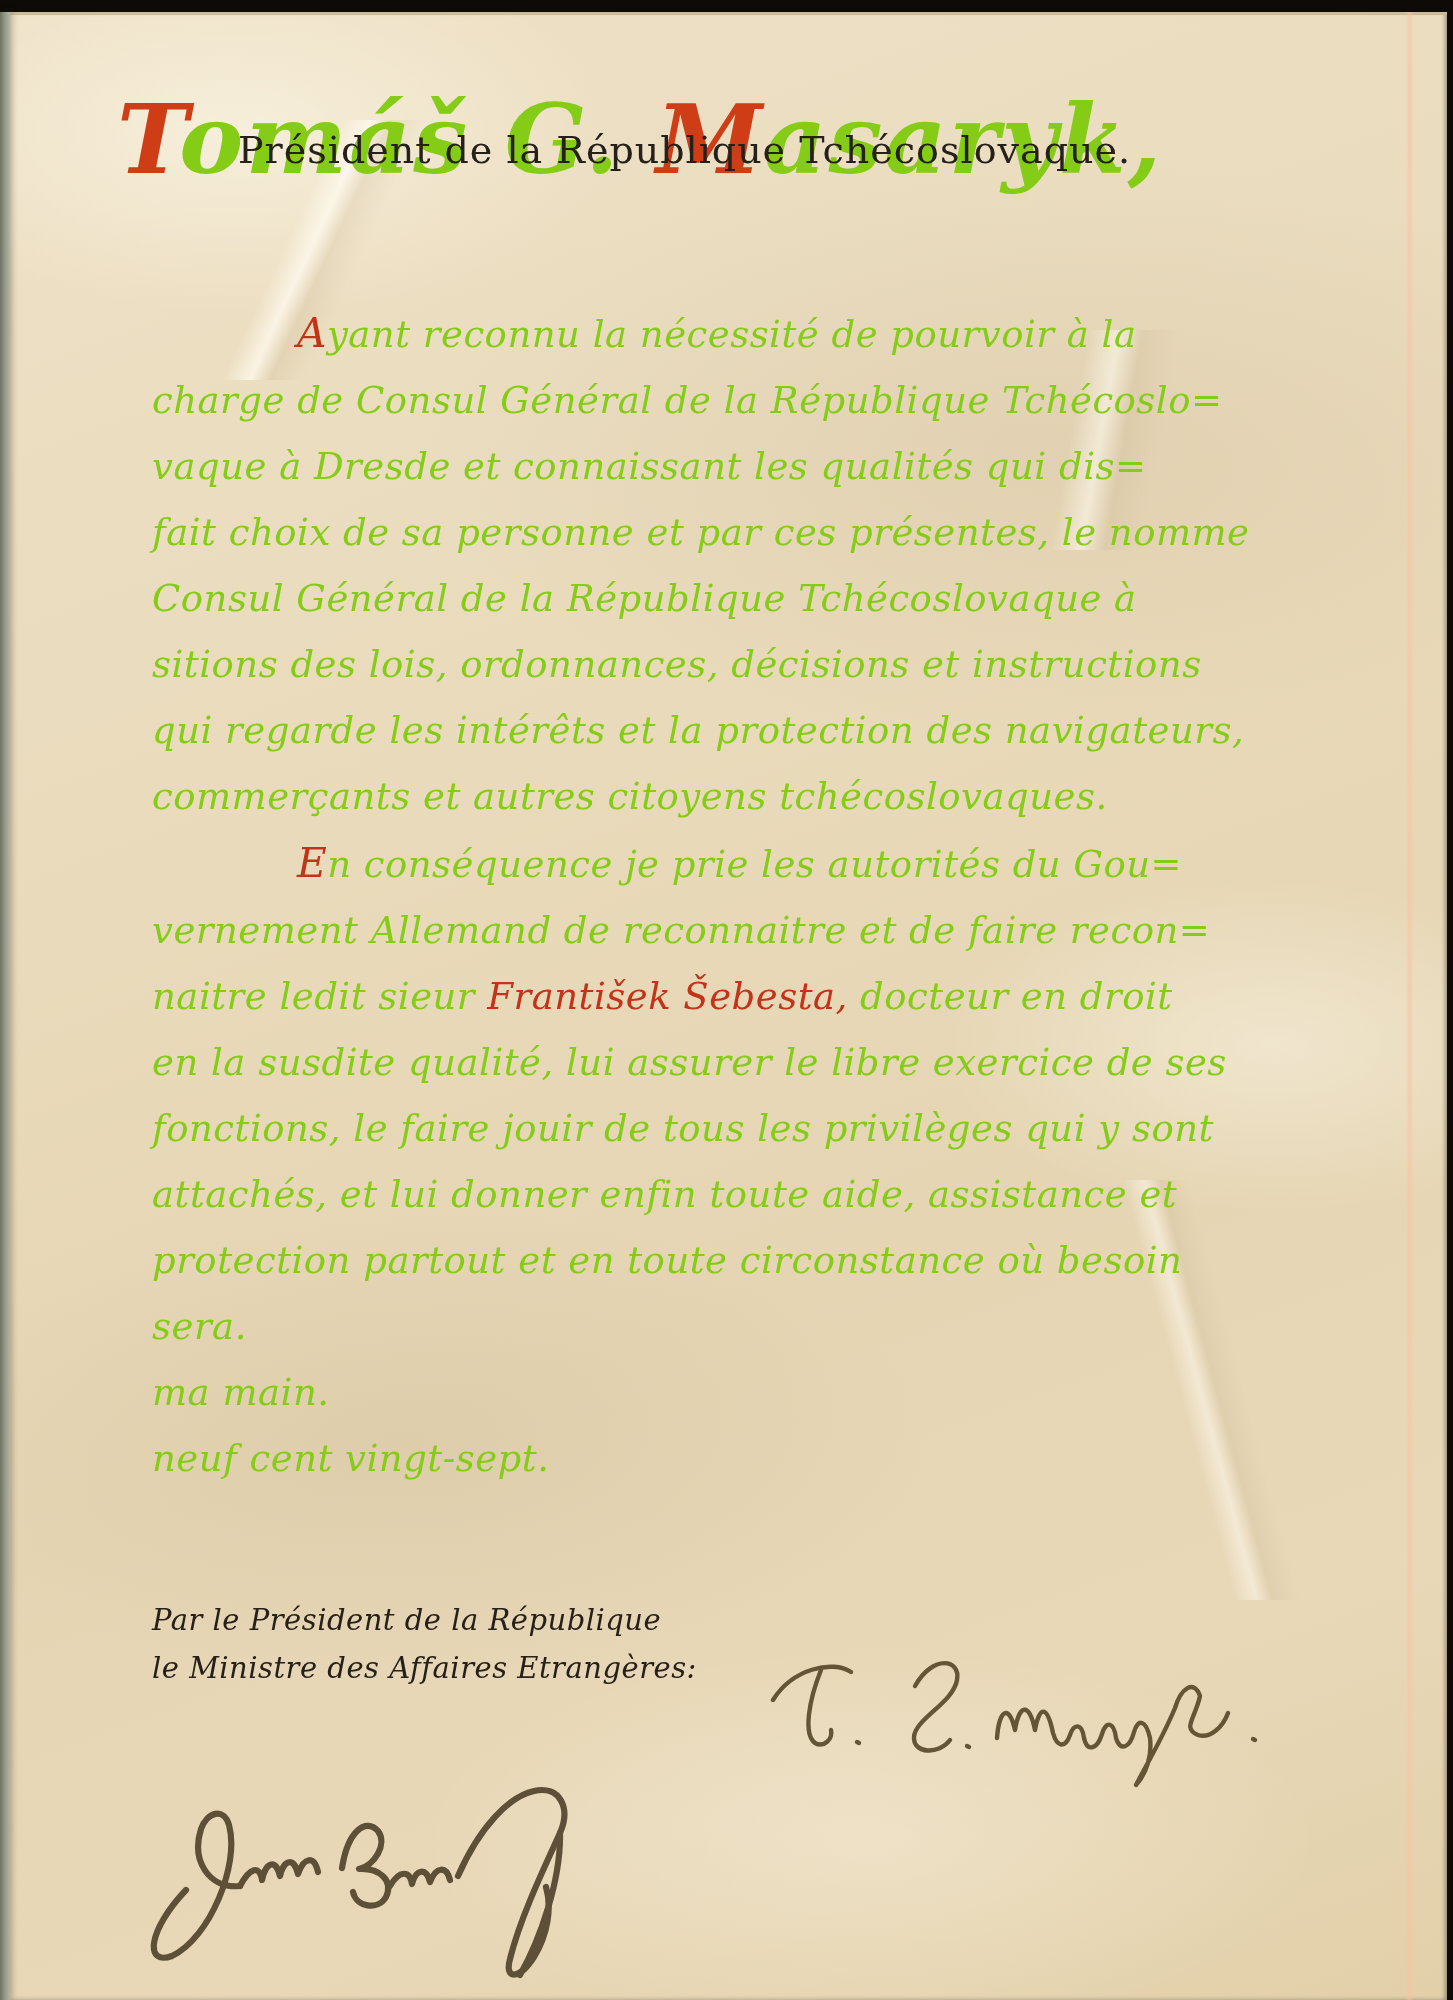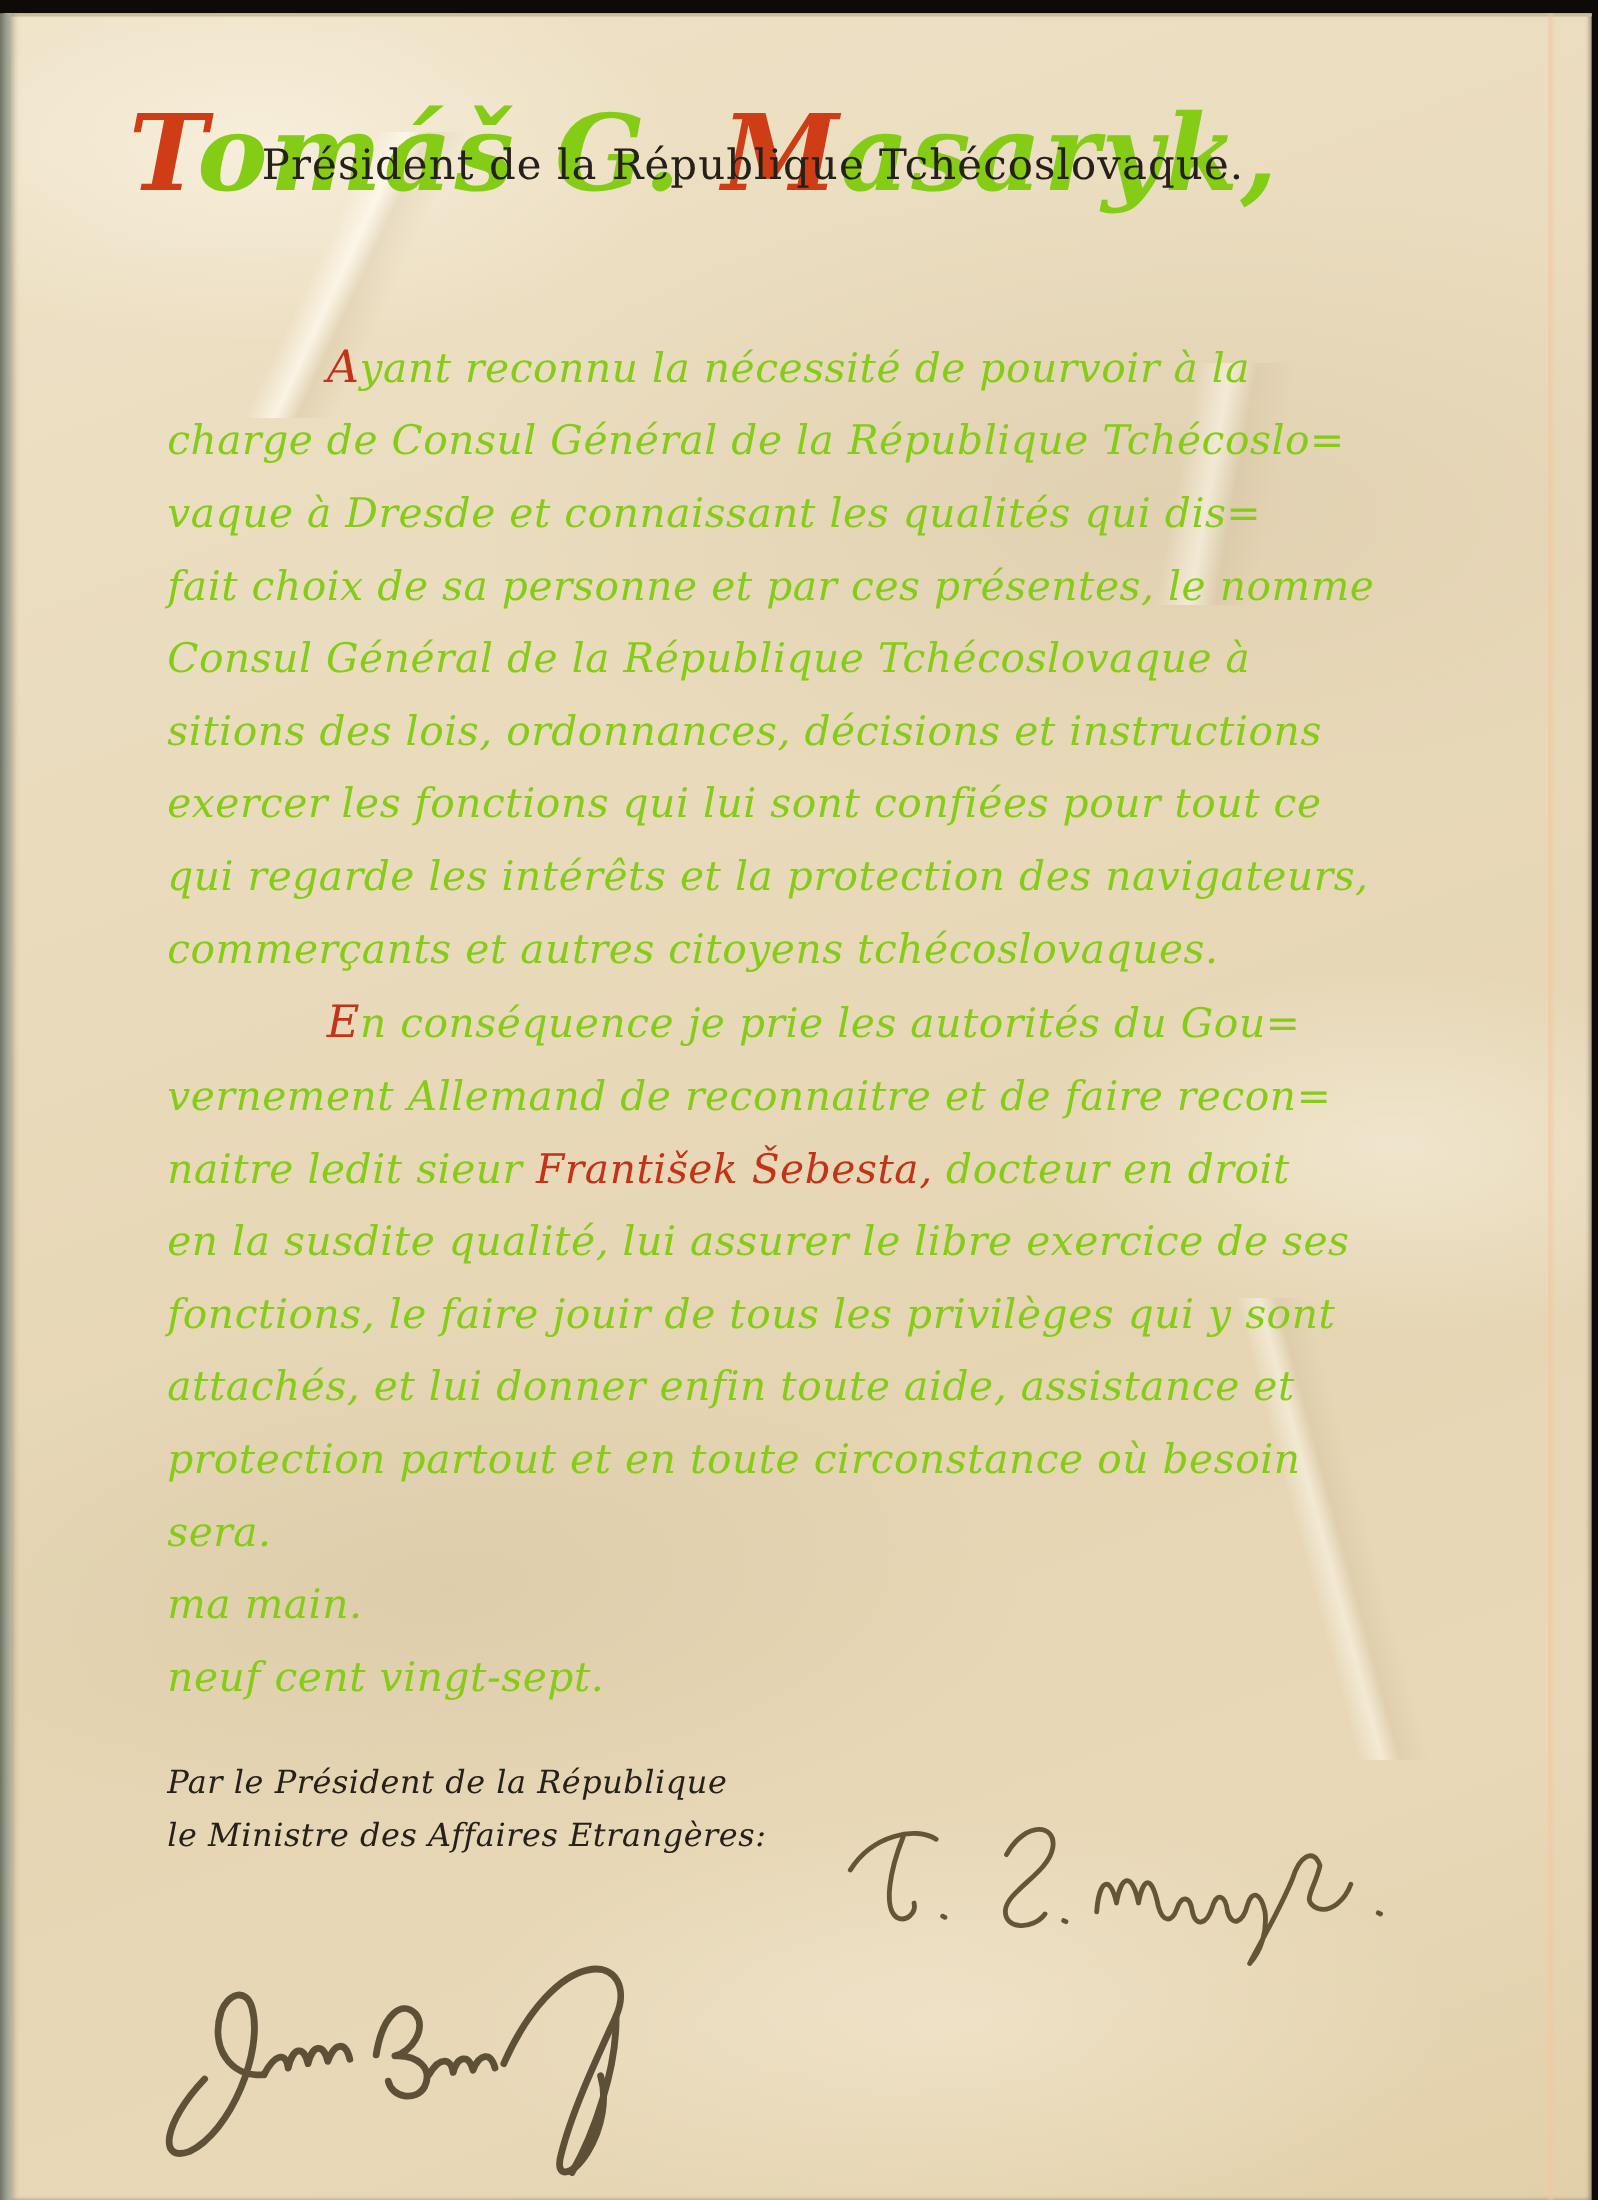--- a/index.html
+++ b/index.html
@@ -132,21 +132,20 @@
   <h1 class="title"><span class="c-red">T</span><span class="c-ink">omáš </span><span class="c-ink">G. </span><span class="c-red">M</span><span class="c-ink">asaryk,</span></h1>
   <div class="subtitle">Président de la République Tchécoslovaque.</div>
 
   <div class="body-text">
       <div class="body-line indent"><span class="c-red">A</span><span class="c-ink">yant reconnu la nécessité de pourvoir à la</span></div>
       <div class="body-line"><span class="c-ink">charge de Consul Général de la République Tchécoslo=</span></div>
       <div class="body-line"><span class="c-ink">vaque à Dresde et connaissant les qualités qui dis=</span></div>
       <div class="body-line"><span class="c-ink">fait choix de sa personne et par ces présentes, le nomme</span></div>
       <div class="body-line"><span class="c-ink">Consul Général de la République Tchécoslovaque à</span></div>
       <div class="body-line"><span class="c-ink">sitions des lois, ordonnances, décisions et instructions</span></div>
-      <div class="body-line"><span class="c-ink">exercer les fonctions qui lui sont confiées pour tout ce</span></div>
       <div class="body-line"><span class="c-ink">qui regarde les intérêts et la protection des navigateurs,</span></div>
       <div class="body-line"><span class="c-ink">commerçants et autres citoyens tchécoslovaques.</span></div>
       <div class="body-line indent"><span class="c-red">E</span><span class="c-ink">n conséquence je prie les autorités du Gou=</span></div>
       <div class="body-line"><span class="c-ink">vernement Allemand de reconnaitre et de faire recon=</span></div>
       <div class="body-line"><span class="c-ink">naitre ledit sieur </span><span class="c-red">František Šebesta,</span><span class="c-ink"> docteur en droit</span></div>
       <div class="body-line"><span class="c-ink">en la susdite qualité, lui assurer le libre exercice de ses</span></div>
       <div class="body-line"><span class="c-ink">fonctions, le faire jouir de tous les privilèges qui y sont</span></div>
       <div class="body-line"><span class="c-ink">attachés, et lui donner enfin toute aide, assistance et</span></div>
       <div class="body-line"><span class="c-ink">protection partout et en toute circonstance où besoin</span></div>
       <div class="body-line"><span class="c-ink">sera.</span></div>

